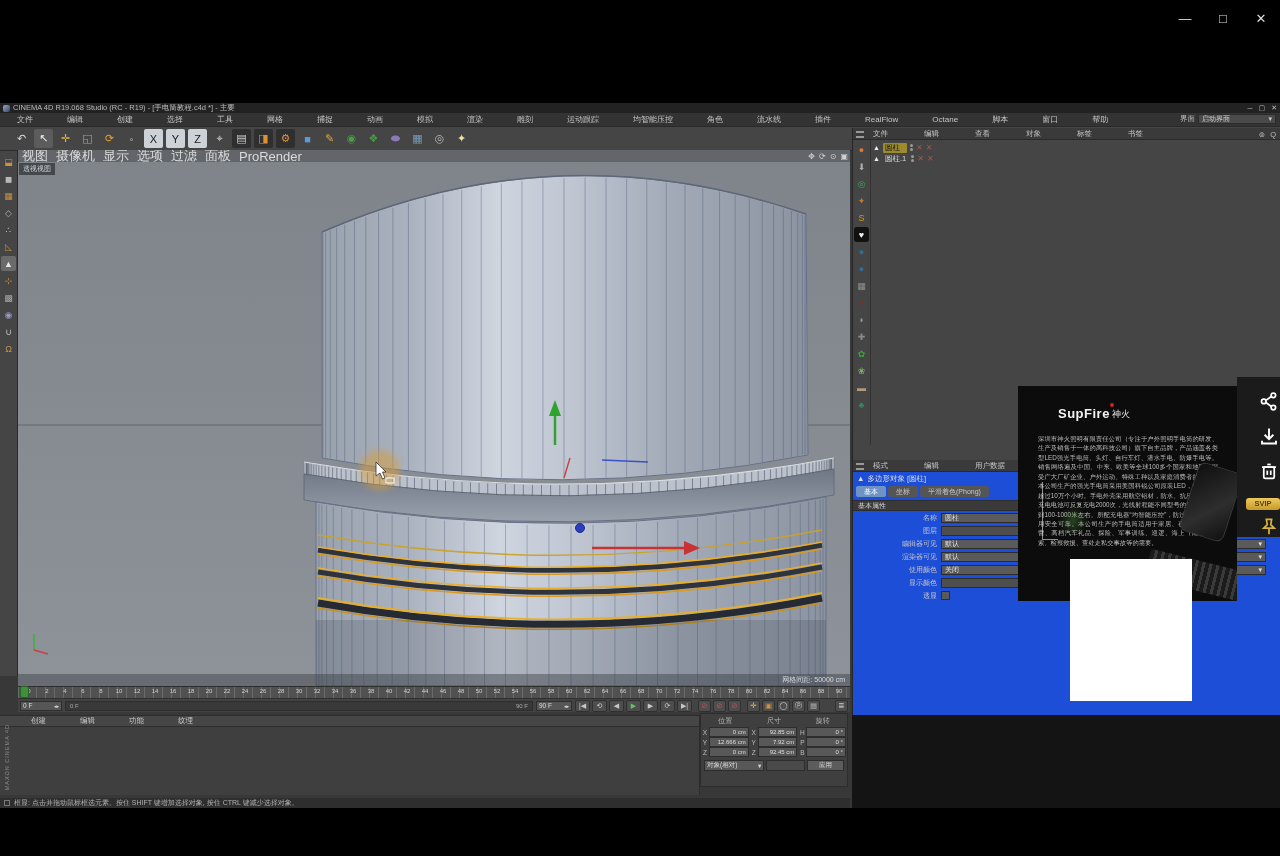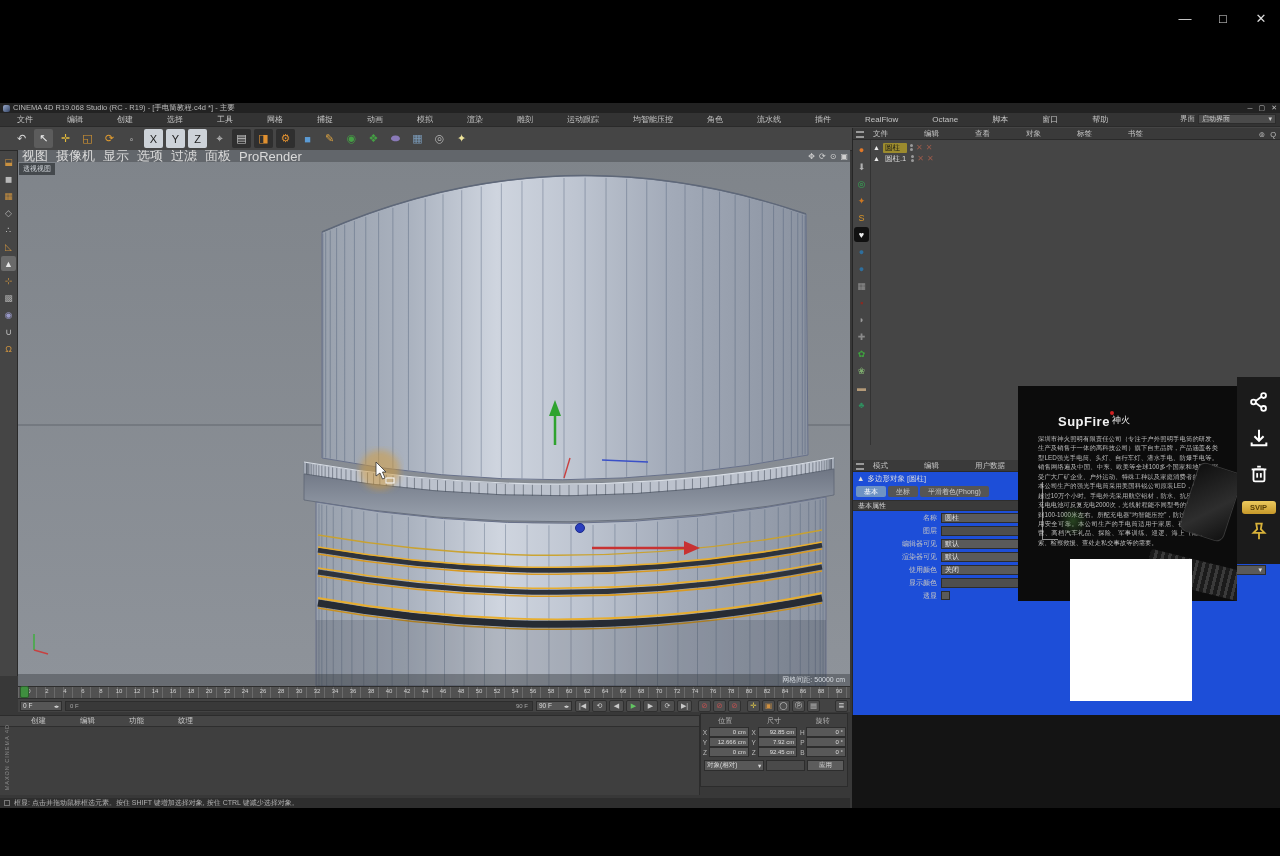--- a/index.html
+++ b/index.html
@@ -86,30 +86,30 @@
 .tab{height:11px;background:#555;color:#c8c8c8;font-size:7px;display:flex;align-items:center;justify-content:center;border-radius:2px;padding:0 8px;cursor:pointer}
 .sect{height:11px;background:#3a3a3a;border-top:1px solid #2e2e2e;border-bottom:1px solid #2e2e2e;display:flex;align-items:center;padding-left:5px;font-size:7px;color:#cfcfcf;margin-top:2px}
 .arow{display:flex;align-items:center;height:13px;gap:4px;padding-left:6px}
 .albl{width:78px;text-align:right;font-size:7px;color:#c4c4c4}
 .afield{height:10px;background:#5a5a5a;border:1px solid #2c2c2c;color:#e0e0e0;font-size:7px;display:flex;align-items:center;padding:0 3px}
 .add{height:10px;background:#5a5a5a;border:1px solid #2c2c2c;color:#e0e0e0;font-size:7px;display:flex;align-items:center;justify-content:space-between;padding:0 3px}
 .acheck{width:9px;height:9px;background:#5a5a5a;border:1px solid #2c2c2c}
 .darkfill{left:852px;top:612px;width:428px;height:93px;background:#141414}
 
 .adbox{left:1018px;top:386px;width:219px;height:215px;background:#0c0c0c;z-index:50;overflow:hidden}
-.adlogo{position:absolute;top:28px;left:40px;display:flex;align-items:flex-start}
+.adlogo{position:absolute;top:20px;left:40px;display:flex;align-items:flex-end}
 .adlogo .en{font-size:13px;font-weight:bold;color:#f2f2f2;letter-spacing:.5px}
 .adlogo .dot{position:absolute;left:52px;top:-3px;width:4px;height:4px;border-radius:50%;background:#cf2222}
 .adlogo .cn{font-size:9px;color:#eee;margin-left:2px}
 .adbody{position:absolute;top:48px;left:20px;width:180px;font-size:6.3px;line-height:1.5;color:#bdbdbd;text-align:justify;filter:blur(.2px)}
 .callout{position:absolute;left:24px;top:96px;width:16px;height:58px;border-left:1px solid rgba(255,255,255,.55);border-bottom:1px solid rgba(255,255,255,.55)}
 .glow{position:absolute;left:40px;top:120px;width:30px;height:30px;border-radius:50%;background:radial-gradient(circle,rgba(90,170,70,.35),transparent 70%)}
 .fl-body{position:absolute;left:128px;top:178px;width:130px;height:30px;transform:rotate(14deg);background:repeating-linear-gradient(90deg,#1b1b1b 0 4px,#3a3a3a 4px 7px);border-radius:3px}
 .fl-head{position:absolute;left:170px;top:80px;width:46px;height:72px;background:linear-gradient(135deg,#0f0f0f,#2e2e2e 60%,#101010);border:1px solid #3a3a3a;border-radius:8px;transform:rotate(18deg)}
-.sidecol{left:1237px;top:377px;width:43px;height:187px;background:#1b1b1b;z-index:60;display:flex;flex-direction:column;align-items:center}
+.sidecol{left:1237px;top:377px;width:43px;height:160px;background:#1b1b1b;z-index:60;display:flex;flex-direction:column;align-items:flex-end}
 .sideicon{margin-top:14px;cursor:pointer}
 .svip{margin-top:16px;width:34px;height:13px;border-radius:3px;background:linear-gradient(180deg,#ecca5e,#c7992a);color:#5a4208;font-size:7.5px;font-weight:bold;display:flex;align-items:center;justify-content:center}
 .whitebox{left:1070px;top:559px;width:122px;height:142px;background:#fff;z-index:55}
 .banner{left:845px;top:831px;width:435px;height:25px;background:#6d4a0f;border-radius:12px 0 0 0;z-index:70;overflow:hidden}
 .bannertext{position:absolute;left:145px;top:0px;font-size:27px;font-weight:800;color:#f0931e;letter-spacing:1px;text-shadow:0 0 1px #7a4a00;white-space:nowrap}
 .sun{position:absolute;left:8px;top:3px}
 </style>
 </head>
 <body>
 

